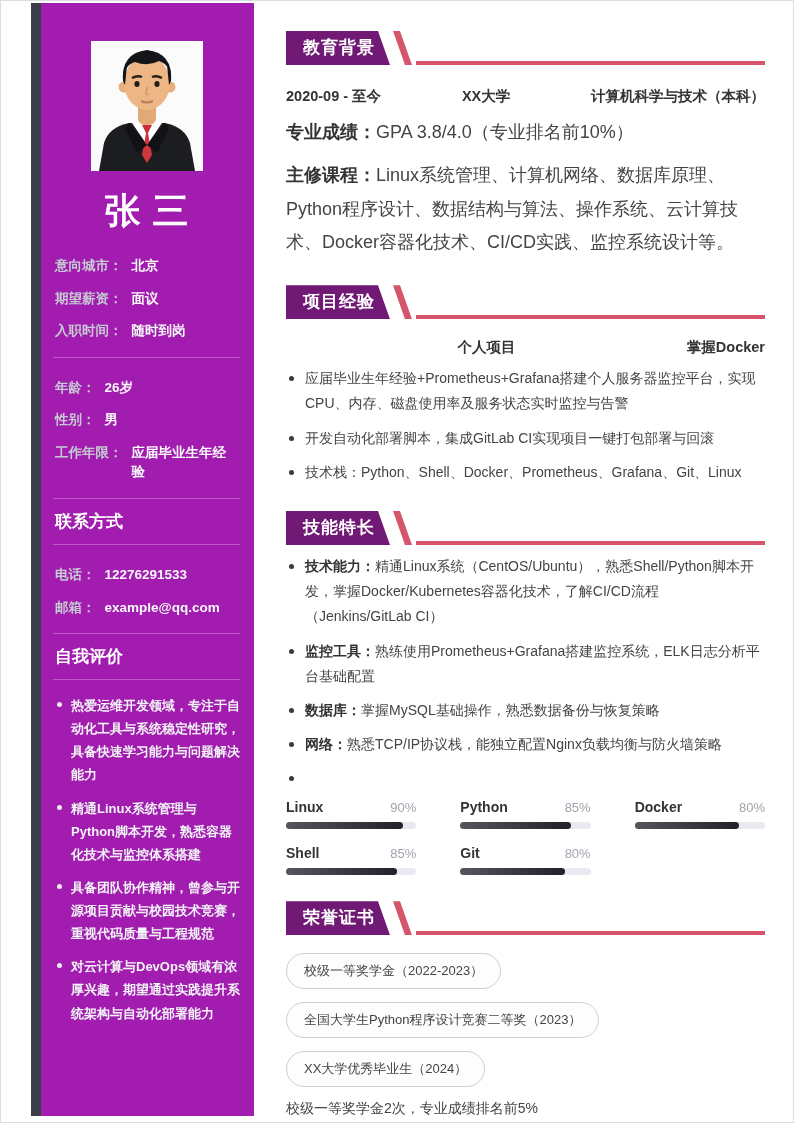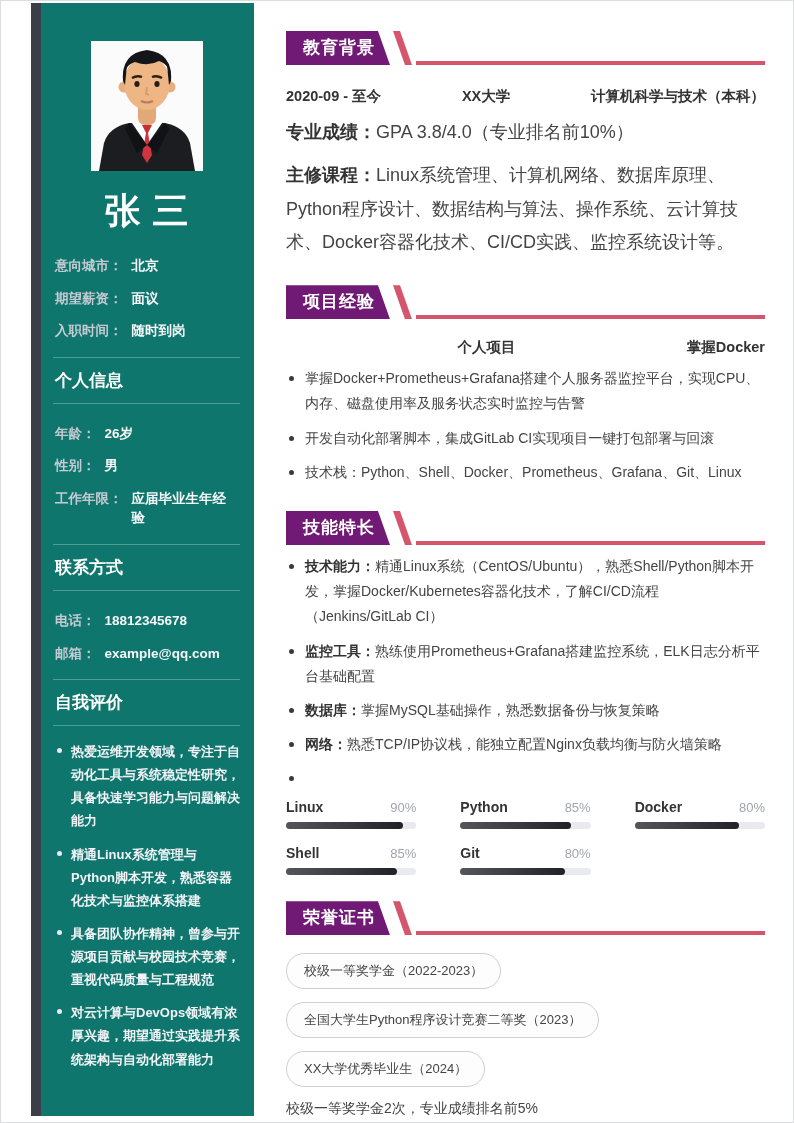--- a/index.html
+++ b/index.html
@@ -3,21 +3,21 @@
 <meta charset="utf-8">
 <style>
   * { margin:0; padding:0; box-sizing:border-box; }
   html,body { background:#ffffff; }
   body { font-family:"Liberation Sans","DejaVu Sans",sans-serif; }
   .page { position:relative; width:794px; height:1123px; background:#fff;
           border:1px solid #dcdde1; overflow:hidden; }
 
   
   .sidebar { position:absolute; left:30px; top:2px; bottom:6px; width:223px;
-             background:#0f766e; border-left:10px solid #3b3e46;
+             background:#a21caf; border-left:10px solid #3b3e46;
              padding:38px 14px 20px 12px; color:#fff; }
   .photo { width:112px; height:130px; margin:0 auto; background:#fbfbfb; overflow:hidden; }
   .photo svg { display:block; }
   .name { text-align:center; font-size:36px; font-weight:bold; color:#fff;
           letter-spacing:12px; padding-left:12px; margin-top:16px; }
   .fields { margin-top:20px; }
   .frow { display:flex; align-items:flex-start; margin:13px 2px; font-size:13.5px;
           font-weight:bold; line-height:1.45; }
   .frow .lab { color:#c6cad3; white-space:nowrap; margin-right:9px; }
   .frow .val { color:#f7f8fa; }
@@ -124,42 +124,41 @@
         <span class="lab">期望薪资：</span>
         <span class="val">面议</span>
       </div>
       <div class="frow">
         <span class="lab">入职时间：</span>
         <span class="val">随时到岗</span>
       </div>
     </div>
 
     <hr class="sdiv">
-    <div class="shead">个人信息</div>
     <div class="fields">
       <div class="frow">
         <span class="lab">年龄：</span>
         <span class="val">26岁</span>
       </div>
       <div class="frow">
         <span class="lab">性别：</span>
         <span class="val">男</span>
       </div>
       <div class="frow">
         <span class="lab">工作年限：</span>
         <span class="val">应届毕业生年经验</span>
       </div>
     </div>
 
     <hr class="sdiv">
     <div class="shead">联系方式</div>
     <div class="fields">
       <div class="frow">
         <span class="lab">电话：</span>
-        <span class="val">18812345678</span>
+        <span class="val">12276291533</span>
       </div>
       <div class="frow">
         <span class="lab">邮箱：</span>
         <span class="val">example@qq.com</span>
       </div>
     </div>
 
     <hr class="sdiv">
     <div class="shead">自我评价</div>
     <ul class="sb-list">
@@ -207,21 +206,21 @@
       <div class="sec-line accent-bg" style="background: rgb(213, 86, 108);"></div>
     </div>
     <div class="proj-row">
       <span></span>
       <span>个人项目</span>
       <span>掌握Docker</span>
     </div>
     <ul class="blist">
       <li>
           <span class="dot"></span>
-          <span class="txt">掌握Docker+Prometheus+Grafana搭建个人服务器监控平台，实现CPU、内存、磁盘使用率及服务状态实时监控与告警</span>
+          <span class="txt">应届毕业生年经验+Prometheus+Grafana搭建个人服务器监控平台，实现CPU、内存、磁盘使用率及服务状态实时监控与告警</span>
         </li>
       <li>
           <span class="dot"></span>
           <span class="txt">开发自动化部署脚本，集成GitLab CI实现项目一键打包部署与回滚</span>
         </li>
       <li>
           <span class="dot"></span>
           <span class="txt">技术栈：Python、Shell、Docker、Prometheus、Grafana、Git、Linux</span>
         </li>
     </ul>

